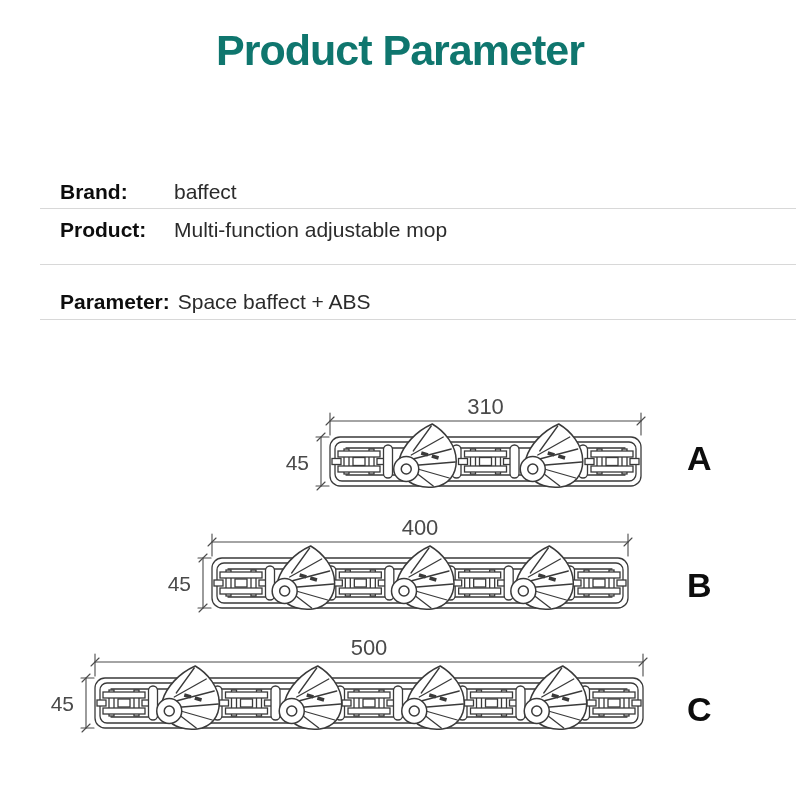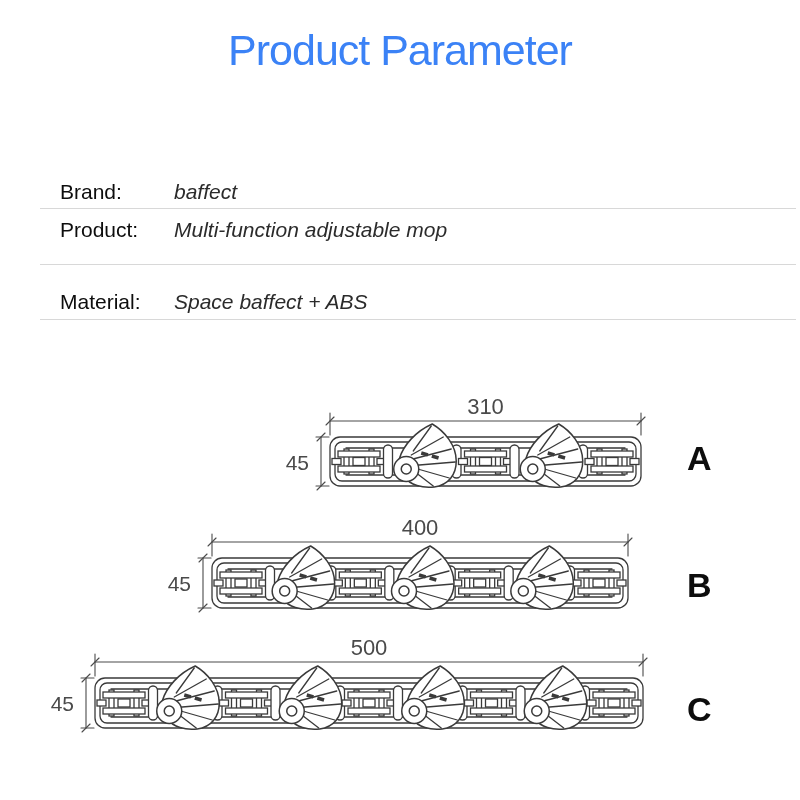--- a/index.html
+++ b/index.html
@@ -2,25 +2,25 @@
 <html><head>
 <meta charset="utf-8">
 <style>
   html,body{margin:0;padding:0;}
   body{
     width:800px;height:800px;position:relative;background:#ffffff;
     font-family:"Liberation Sans", sans-serif;overflow:hidden;
   }
   .page-title{
     position:absolute;top:26px;left:0;right:0;text-align:center;
-    font-size:43px;font-weight:400;color:#3b82f6;letter-spacing:-1px;
+    font-size:43px;font-weight:700;color:#0f766e;letter-spacing:-1px;
   }
   .spec-row{position:absolute;left:60px;white-space:nowrap;}
-  .spec-label{font-size:21px;font-weight:400;color:#0d0d0d;display:inline-block;min-width:106px;}
-  .spec-value{font-size:21px;font-weight:400;color:#2b2b2b;margin-left:8px;font-style:italic;}
+  .spec-label{font-size:21px;font-weight:700;color:#0d0d0d;display:inline-block;min-width:106px;}
+  .spec-value{font-size:21px;font-weight:400;color:#2b2b2b;margin-left:8px;}
   .spec-divider{position:absolute;left:40px;width:756px;height:1px;background:#d8d8d8;}
   .rack-svg{position:absolute;overflow:visible;}
   .size-letter{
     position:absolute;font-size:34px;font-weight:700;color:#0d0d0d;line-height:1;
   }
 </style>
 </head>
 <body>
 
 <div class="page-title">Product Parameter</div>
@@ -30,21 +30,21 @@
     <span class="spec-label">Brand:</span><span class="spec-value">baffect</span>
   </div>
   <div class="spec-divider" style="top:208px"></div>
 
   <div class="spec-row" style="top:218px">
     <span class="spec-label">Product:</span><span class="spec-value">Multi-function adjustable mop</span>
   </div>
   <div class="spec-divider" style="top:264px"></div>
 
   <div class="spec-row" style="top:290px">
-    <span class="spec-label">Material:</span><span class="spec-value">Space baffect + ABS</span>
+    <span class="spec-label">Parameter:</span><span class="spec-value">Space baffect + ABS</span>
   </div>
   <div class="spec-divider" style="top:319px"></div>
 </div>
 
 <div id="diagrams">
     <svg class="rack-svg" width="411" height="109" style="left: 260px; top: 392px;">
       <g>
         <line x1="70" y1="29" x2="381" y2="29" stroke="#4a4a4a" stroke-width="1.1" stroke-linecap="round"></line>
         <line x1="70" y1="43" x2="70" y2="21" stroke="#4a4a4a" stroke-width="1.1" stroke-linecap="round"></line>
         <line x1="381" y1="43" x2="381" y2="21" stroke="#4a4a4a" stroke-width="1.1" stroke-linecap="round"></line>

